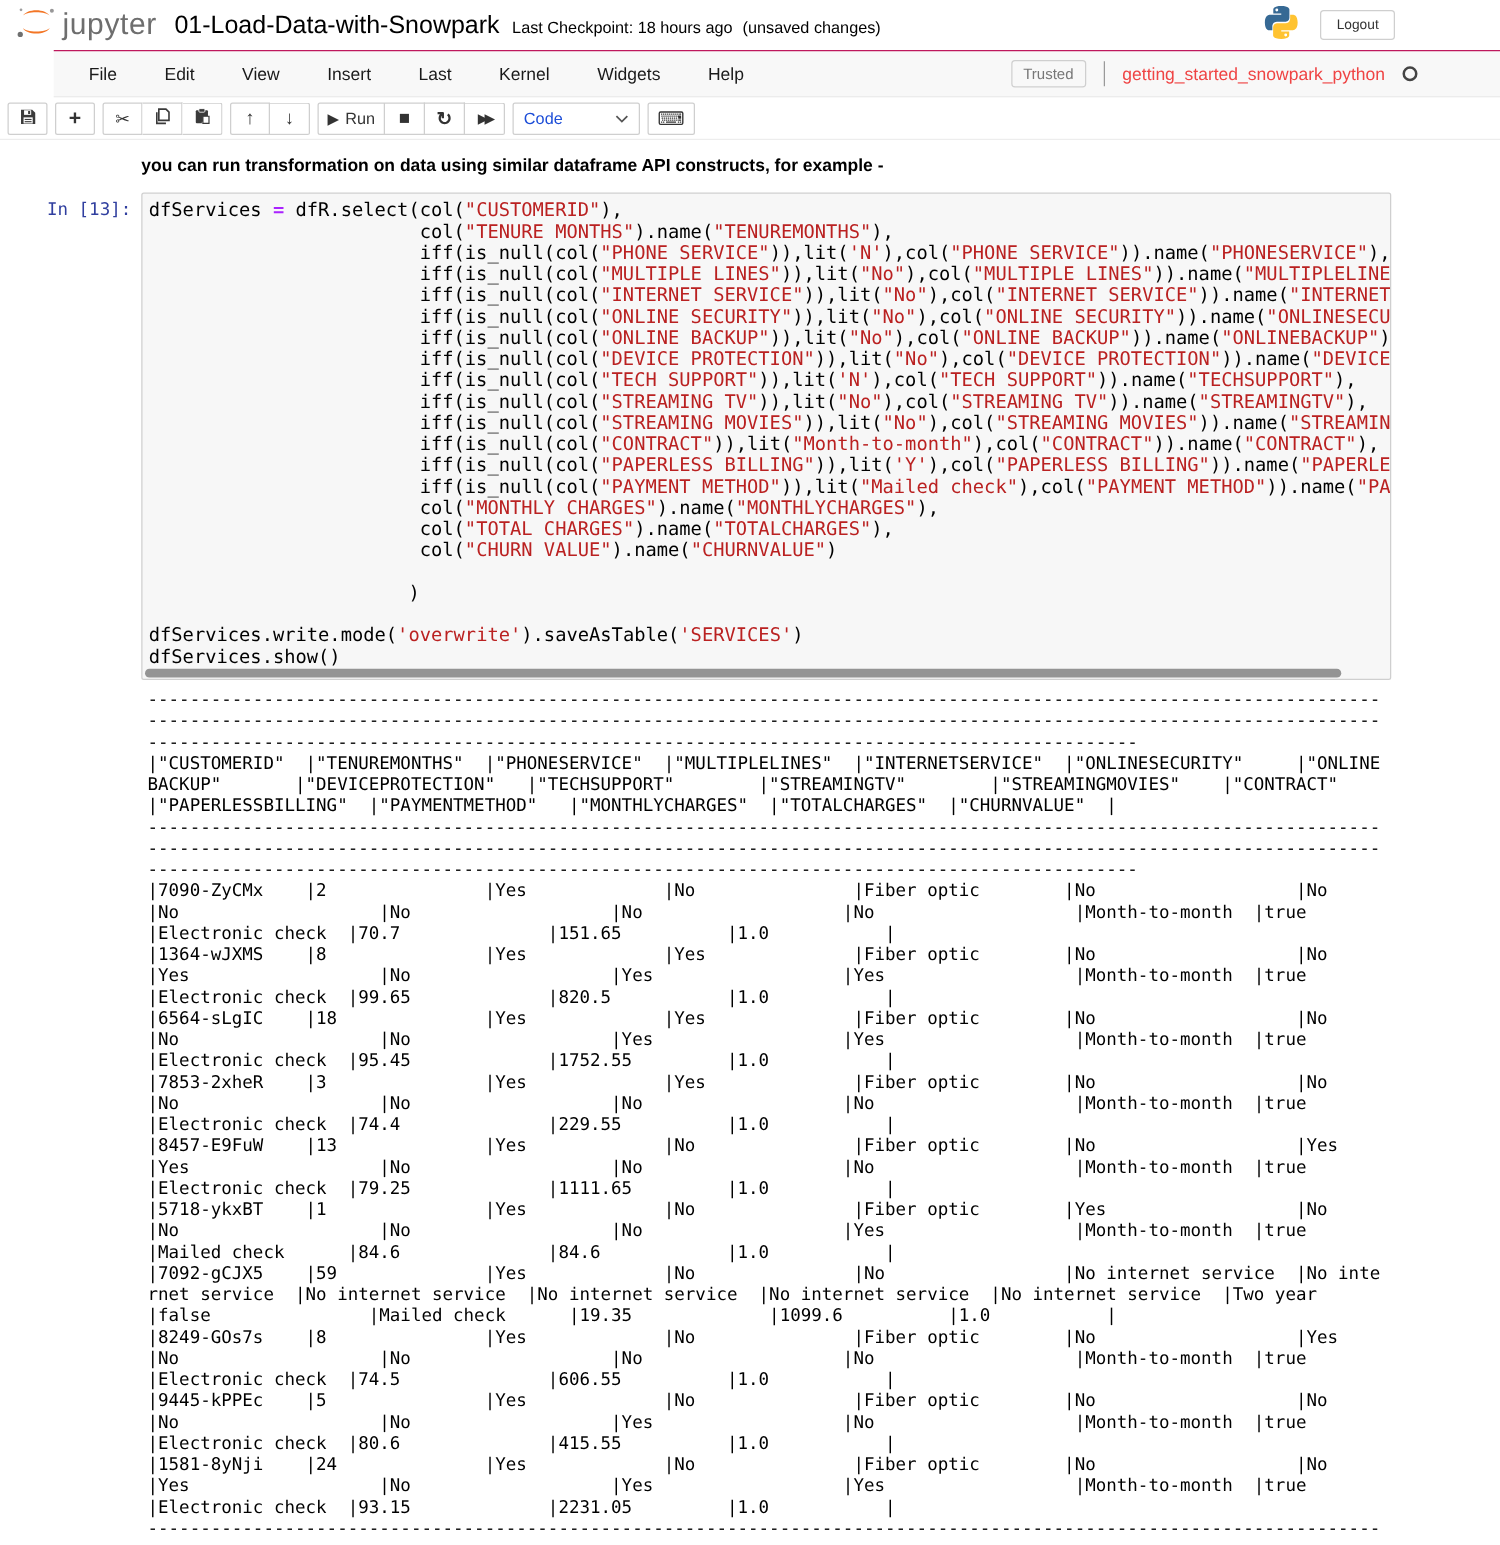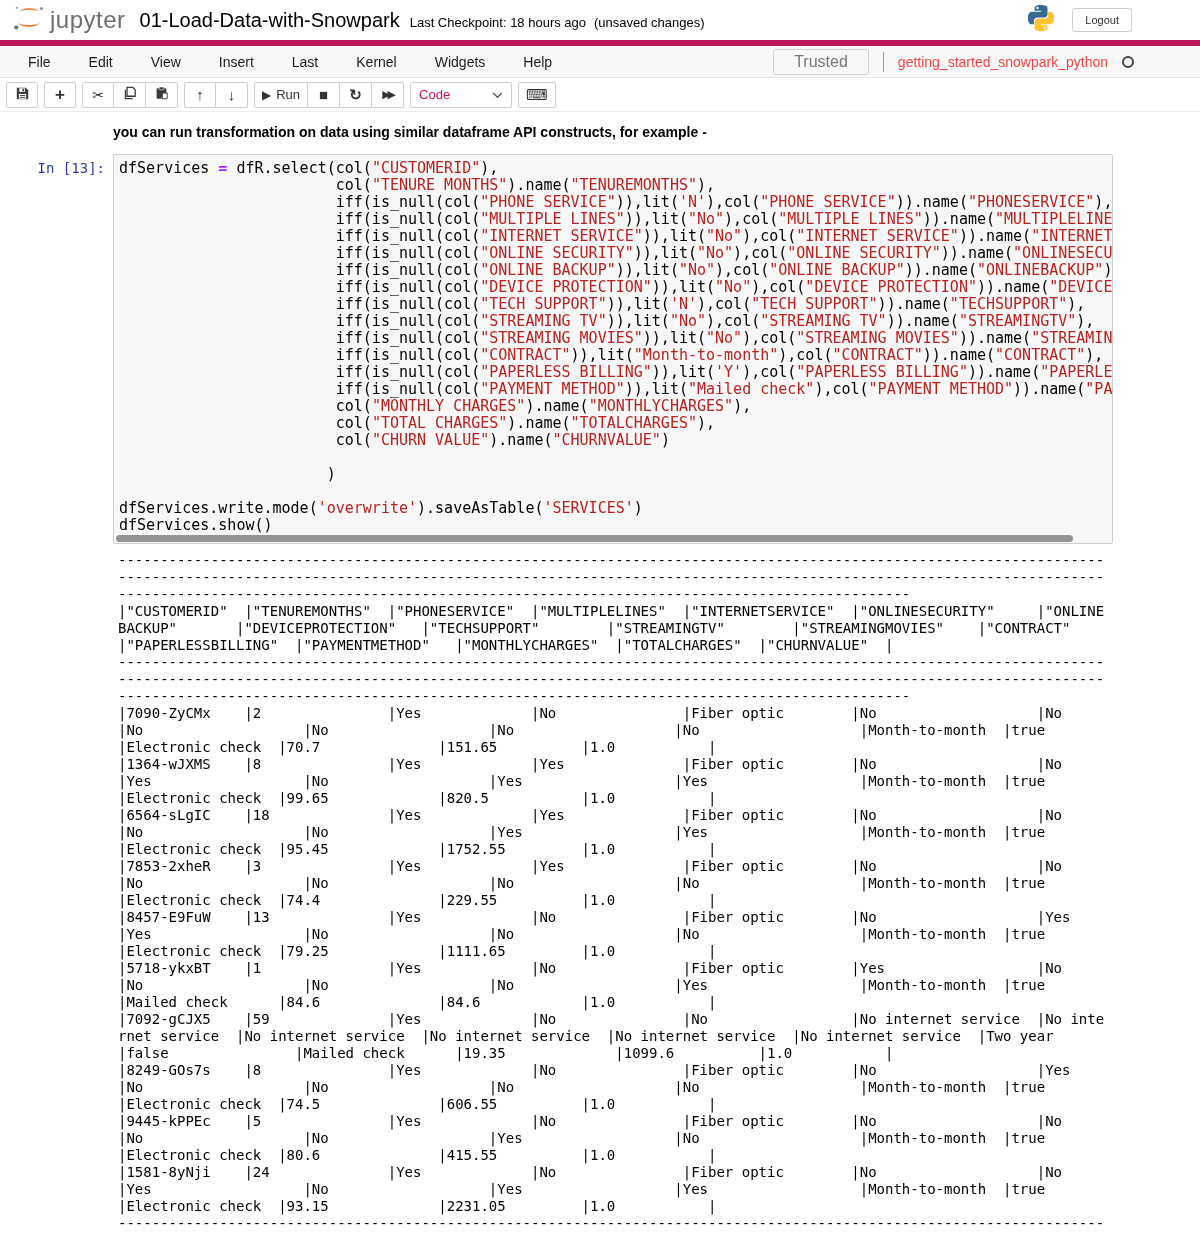--- a/index.html
+++ b/index.html
@@ -1,59 +1,59 @@
 <!DOCTYPE html>
 <html><head>
 <meta charset="utf-8">
 <style>
   * { margin:0; padding:0; box-sizing:border-box; }
   html,body { width:1200px; height:1236px; overflow:hidden; background:#fff;
               font-family:"Liberation Sans", sans-serif; color:#000; }
 
   
-  .header { height:40px; display:flex; align-items:center; padding:0 0 0 12px; background:#fff; }
+  .header { height:40px; display:flex; align-items:center; padding:0 16px 0 12px; background:#fff; }
   .logo { display:flex; align-items:center; gap:4px; cursor:pointer; }
   .logo-text { font-size:24px; color:#6e6e6e; letter-spacing:0.5px; }
   .title-block { display:flex; align-items:baseline; margin-left:14px; }
   .nb-title { font-size:20px; font-weight:500; color:#000; }
   .checkpoint { font-size:13px; margin-left:10px; color:#000; }
   .unsaved { font-size:13px; margin-left:8px; color:#000; }
   .header-right { margin-left:auto; display:flex; align-items:center; gap:16px; padding-right:68px; }
   .logout-btn { font-size:11px; color:#333; background:#fff; border:1px solid #cfcfcf;
                 border-radius:3px; padding:5px 12px; cursor:pointer; }
 
   
-  .menubar { height:38px; background:#f8f8f8; border-top:6px solid #be185d; border-bottom:1px solid #e7e7e7;
-             display:flex; align-items:center; padding:0 16px; }
+  .menubar { height:38px; background:#f8f8f8; border-top:1px solid #be185d; border-bottom:1px solid #e7e7e7;
+             display:flex; align-items:center; padding:0 16px;margin-left:43px; }
   .menu-items { display:flex; align-items:center; }
   .menu-item { font-size:14px; color:#1a1a1a; padding:8px 12px; margin-right:14px; cursor:pointer; }
   .menubar-right { margin-left:auto; display:flex; align-items:center; gap:14px; padding-right:50px; }
-  .trusted-badge { font-size:16px; color:#777; border:1px solid #cfcfcf; border-radius:3px;
-                   padding:3px 20px; background:#f8f8f8; }
+  .trusted-badge { font-size:12px; color:#777; border:1px solid #cfcfcf; border-radius:3px;
+                   padding:3px 9px; background:#f8f8f8; }
   .kernel-sep { width:1px; height:20px; background:#9a9a9a; }
   .kernel-name { font-size:14px; color:#ef4444; }
   .kernel-circle { width:12px; height:12px; border:2px solid #444; border-radius:50%; }
 
   
   .toolbar { height:34px; display:flex; align-items:center; gap:6px; padding:0 0 0 6px; background:#fff;
              border-bottom:1px solid #ededed; }
   .btn-group { display:flex; }
   .tb-btn { min-width:32px; height:26px; background:#fff; border:1px solid #cfcfcf; display:flex;
             align-items:center; justify-content:center; font-size:14px; color:#333; cursor:pointer;
             padding:0 7px; }
   .btn-group .tb-btn + .tb-btn { border-left:none; }
   .btn-group .tb-btn:first-child { border-radius:2px 0 0 2px; }
   .btn-group .tb-btn:last-child { border-radius:0 2px 2px 0; }
   .btn-group .tb-btn:only-child { border-radius:2px; }
   .run-label { margin-left:5px; font-size:13px; }
   .arrow-glyph { font-size:15px; font-weight:bold; }
   .ff-glyph { letter-spacing:-3px; font-size:11px; }
   .cell-type-select { height:26px; border:1px solid #cfcfcf; border-radius:2px; background:#fff;
                       display:flex; align-items:center; width:102px; padding:0 8px; font-size:13px;
-                      color:#be185d; cursor:pointer; }
+                      color:#1d4ed8; cursor:pointer; }
   .cell-type-select .chev { margin-left:auto; }
   .kb-glyph { font-size:15px; }
 
   
   .notebook { padding-top:12px; }
   .md-cell { margin-left:113px; font-size:14px; font-weight:bold; margin-bottom:13px; }
   .cell-row { display:flex; margin-top:14px; }
   .prompt-col { width:113px; flex:0 0 113px; text-align:right; padding:6px 8px 0 0;
                 font-family:"DejaVu Sans Mono", monospace; font-size:14px; color:#303F9F; }
   .input-area { width:1000px; flex:0 0 1000px; border:1px solid #cfcfcf; border-radius:2px;

